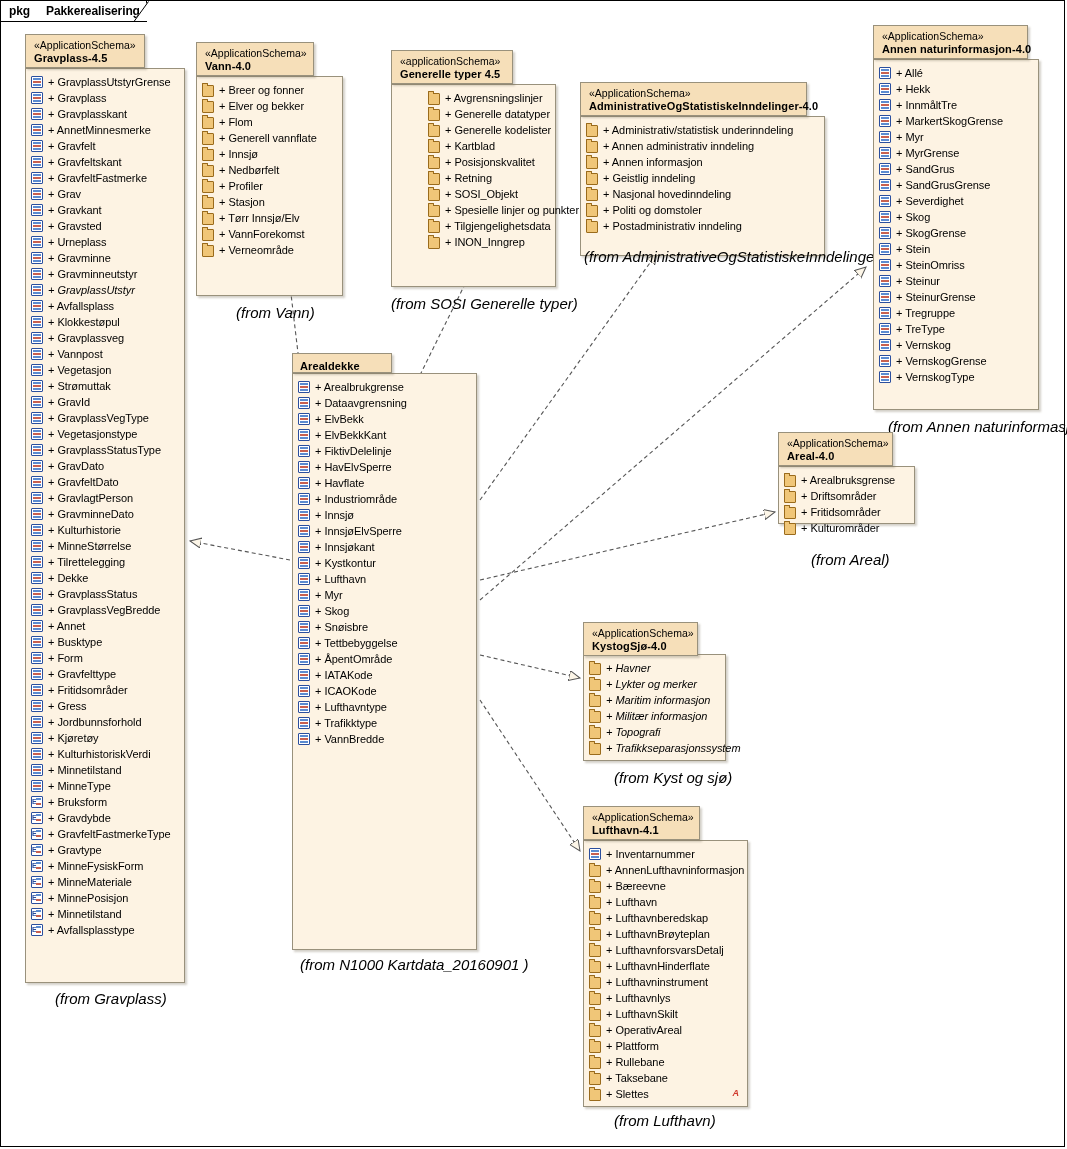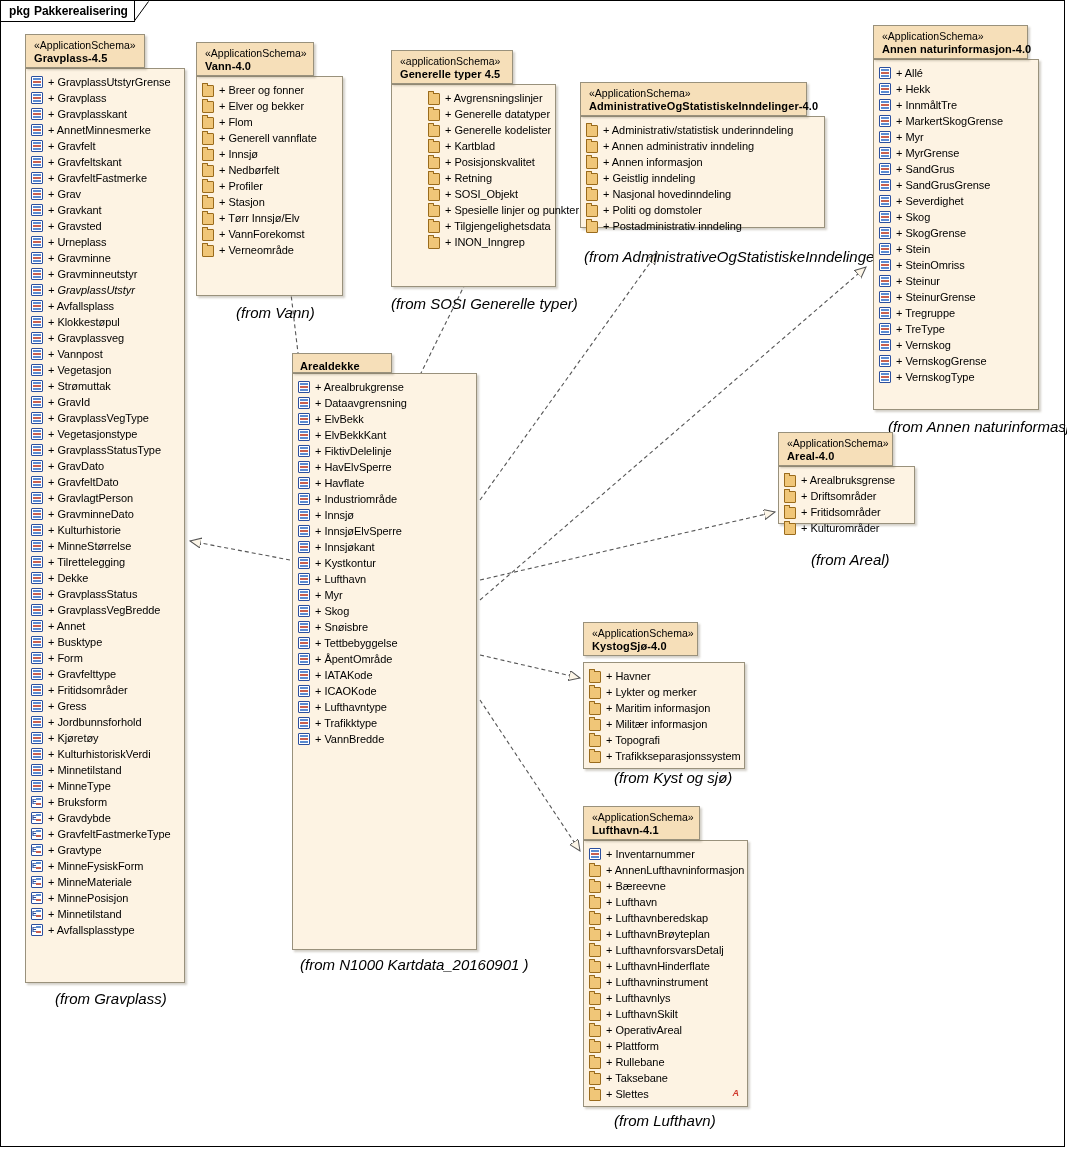--- a/index.html
+++ b/index.html
@@ -20,21 +20,21 @@
   #pkg-tab{
     position:absolute;left:1px;top:1px;height:20px;
     background:#fff;
     display:flex;align-items:center;
     padding:0 6px 0 8px;
     border-right:1px solid #000;border-bottom:1px solid #000;
     font-size:12px;font-weight:bold;
     z-index:40;
     letter-spacing:-0.1px;
   }
-  #pkg-tab .kw{font-weight:bold;margin-right:4px;}
+  #pkg-tab .kw{font-weight:bold;margin-right:16px;}
   #pkg-tab-slant{
     position:absolute;top:1px;height:20px;width:16px;z-index:40;
     overflow:hidden;
   }
   #pkg-tab-slant svg{display:block;}
 
   
   .pkg{position:absolute;z-index:10;}
   .pkg .hdr{
     position:absolute;left:0;top:0;
@@ -719,21 +719,21 @@
       </div>
   </div>
   <div class="from" style="left:0px;top:245px;">(from SOSI Generelle typer)</div>
 </div>
 
 <div class="pkg" id="p-admin" style="left:580px;top:82px;">
   <div class="hdr" style="width:227px;height:34px;">
     <div class="stereo">«ApplicationSchema»</div>
     <div class="nm">AdministrativeOgStatistiskeInndelinger-4.0</div>
   </div>
-  <div class="body" style="top:34px;width:245px;height:112px;">
+  <div class="body" style="top:34px;width:245px;height:140px;">
     <div class="list">
         <div class="row">
           <span class="ico folder"></span>
           <span class="lbl">+ Administrativ/statistisk underinndeling</span>
         </div>
         <div class="row">
           <span class="ico folder"></span>
           <span class="lbl">+ Annen administrativ inndeling</span>
         </div>
         <div class="row">
@@ -1154,21 +1154,21 @@
       </div>
   </div>
   <div class="from" style="left:33px;top:119px;text-align:center;">(from Areal)</div>
 </div>
 
 <div class="pkg" id="p-kyst" style="left:583px;top:622px;">
   <div class="hdr" style="width:115px;height:34px;">
     <div class="stereo">«ApplicationSchema»</div>
     <div class="nm">KystogSjø-4.0</div>
   </div>
-  <div class="body" style="top:40px;width:162px;height:107px;">
+  <div class="body" style="top:32px;width:143px;height:107px;font-style:italic;">
     <div class="list">
         <div class="row">
           <span class="ico folder"></span>
           <span class="lbl">+ Havner</span>
         </div>
         <div class="row">
           <span class="ico folder"></span>
           <span class="lbl">+ Lykter og merker</span>
         </div>
         <div class="row">

